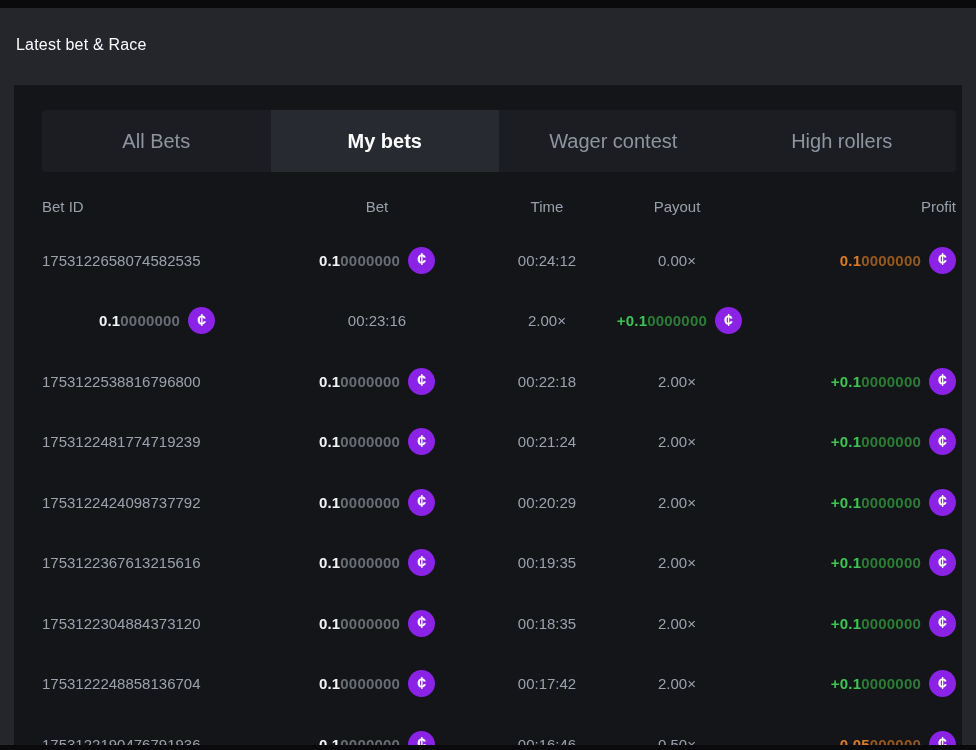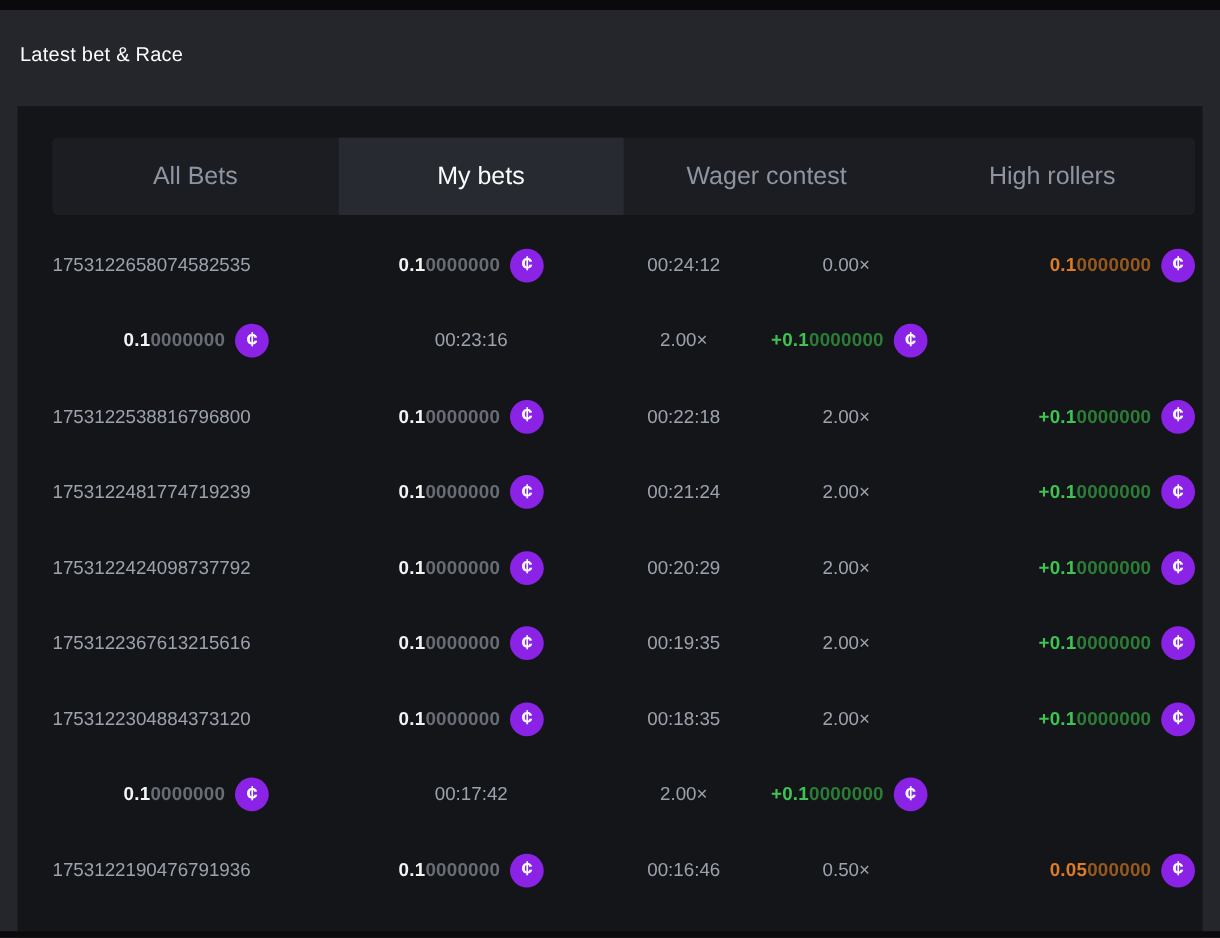--- a/index.html
+++ b/index.html
@@ -27,21 +27,21 @@
 
   
   .tabbar {
     height:62px; display:grid; grid-template-columns:repeat(4,1fr);
     background:#1b1d22; border-radius:4px; overflow:hidden;
   }
   .tab {
     display:flex; align-items:center; justify-content:center;
     font-size:20px; color:#8e95a1; cursor:pointer; user-select:none;
   }
-  .tab.active { background:#272a30; color:#fdfdfe; font-weight:400; }
+  .tab.active { background:#272a30; color:#fdfdfe; font-weight:700; }
 
   
   .table { margin-top:10px; }
   .thead, .trow {
     display:grid;
     grid-template-columns:230px 210px 130px 130px 1fr;
     align-items:center;
     font-size:15px;
   }
   .thead { height:48px; color:#98a0ab; }
@@ -79,20 +79,27 @@
 <div class="panel">
 
   <div class="tabbar">
     <div class="tab">All Bets</div>
     <div class="tab active">My bets</div>
     <div class="tab">Wager contest</div>
     <div class="tab">High rollers</div>
   </div>
 
   <div class="table">
+    <div class="thead">
+      <div class="c1">Bet ID</div>
+      <div class="c2">Bet</div>
+      <div class="c3">Time</div>
+      <div class="c4">Payout</div>
+      <div class="c5">Profit</div>
+    </div>
     <div>
   <div class="trow">
     <div class="c1 id-cell">1753122658074582535</div>
     <div class="c2 cell-flex bet-cell">
       <span class="amt"><span class="main">0.1</span><span class="rest">0000000</span></span>
       <span class="coin">¢</span>
     </div>
     <div class="c3 time-cell">00:24:12</div>
     <div class="c4 payout-cell">0.00×</div>
     <div class="c5 cell-flex profit-cell loss">
@@ -178,20 +185,21 @@
     </div>
     <div class="c3 time-cell">00:18:35</div>
     <div class="c4 payout-cell">2.00×</div>
     <div class="c5 cell-flex profit-cell win">
       <span class="amt"><span class="main">+0.1</span><span class="rest">0000000</span></span>
       <span class="coin">¢</span>
     </div>
   </div>
 
   <div class="trow">
+    <div class="c1 id-cell">1753122248858136704</div>
     <div class="c2 cell-flex bet-cell">
       <span class="amt"><span class="main">0.1</span><span class="rest">0000000</span></span>
       <span class="coin">¢</span>
     </div>
     <div class="c3 time-cell">00:17:42</div>
     <div class="c4 payout-cell">2.00×</div>
     <div class="c5 cell-flex profit-cell win">
       <span class="amt"><span class="main">+0.1</span><span class="rest">0000000</span></span>
       <span class="coin">¢</span>
     </div>

